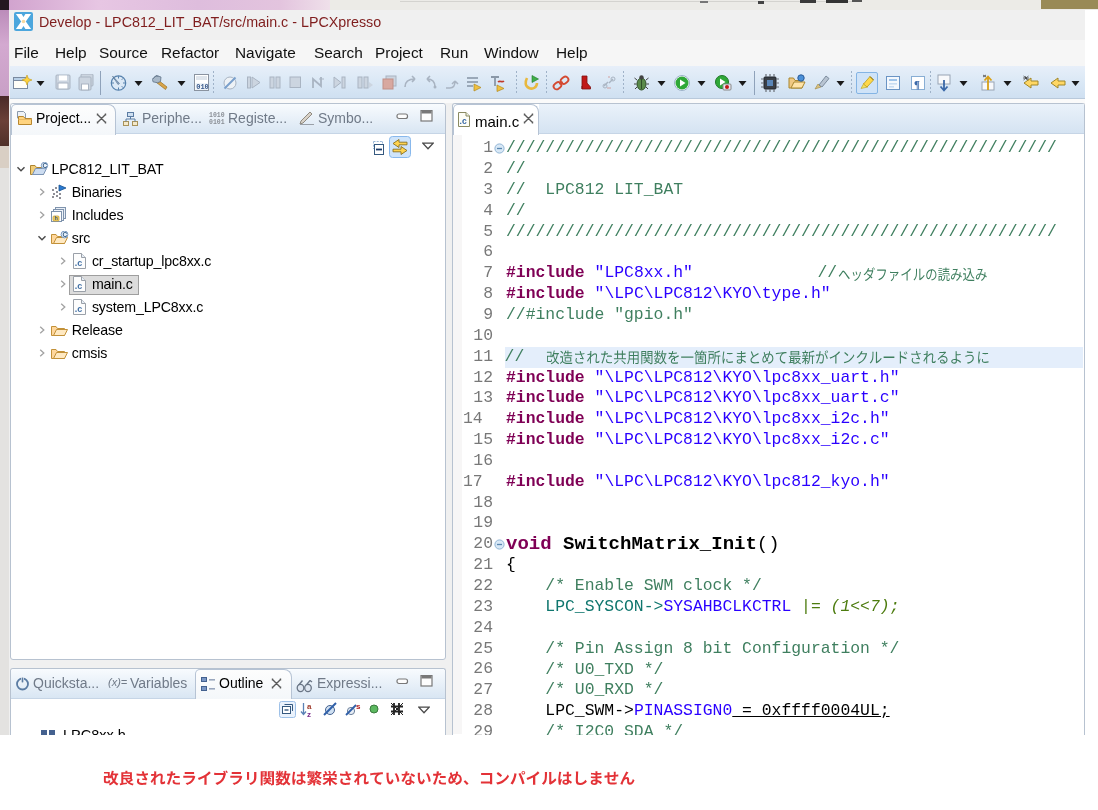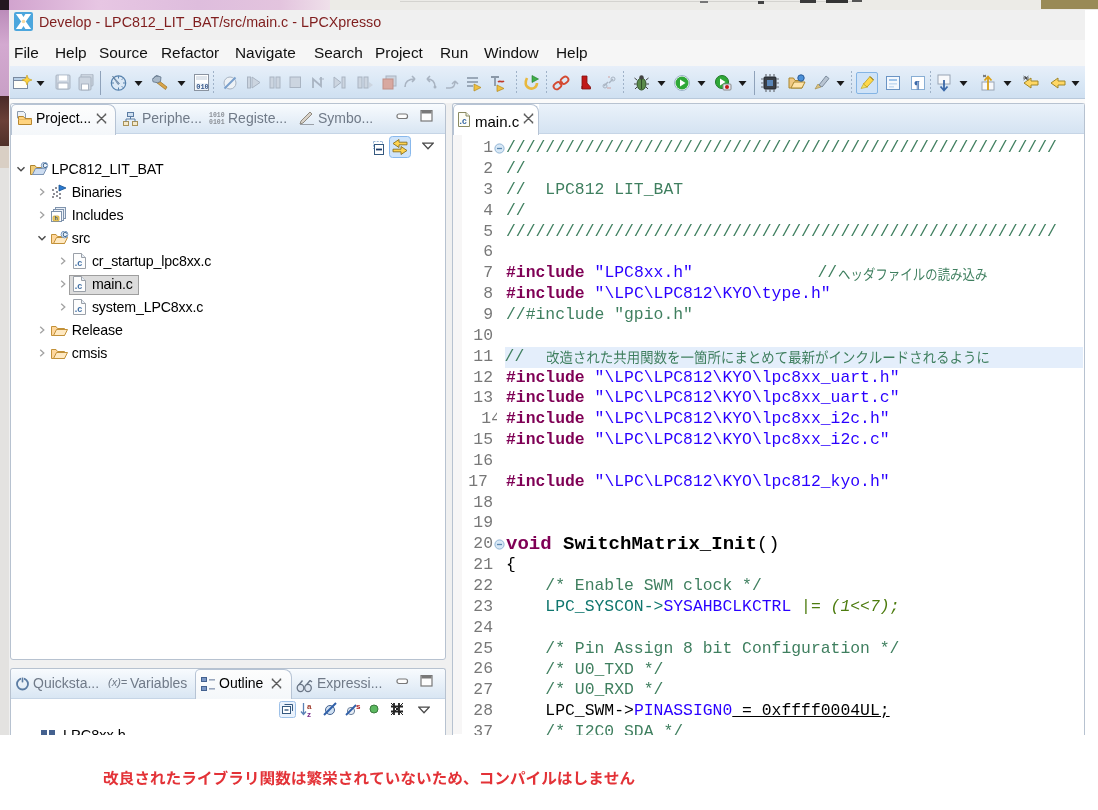--- a/index.html
+++ b/index.html
@@ -482,36 +482,36 @@
     <div style="position:absolute;left:0;top:62.55px;width:30px;text-align:right">4</div>
     <div style="position:absolute;left:0;top:83.40px;width:30px;text-align:right">5</div>
     <div style="position:absolute;left:0;top:104.25px;width:30px;text-align:right">6</div>
     <div style="position:absolute;left:0;top:125.10px;width:30px;text-align:right">7</div>
     <div style="position:absolute;left:0;top:145.95px;width:30px;text-align:right">8</div>
     <div style="position:absolute;left:0;top:166.80px;width:30px;text-align:right">9</div>
     <div style="position:absolute;left:0;top:187.65px;width:30px;text-align:right">10</div>
     <div style="position:absolute;left:0;top:208.50px;width:30px;text-align:right">11</div>
     <div style="position:absolute;left:0;top:229.35px;width:30px;text-align:right">12</div>
     <div style="position:absolute;left:0;top:250.20px;width:30px;text-align:right">13</div>
-    <div style="position:absolute;left:8px;top:271.05px;width:30px;text-align:right">14</div>
+    <div style="position:absolute;left:0;top:271.05px;width:30px;">14</div>
     <div style="position:absolute;left:0;top:291.90px;width:30px;text-align:right">15</div>
     <div style="position:absolute;left:0;top:312.75px;width:30px;text-align:right">16</div>
-    <div style="position:absolute;left:0;top:333.60px;width:30px;text-align:center">17</div>
+    <div style="position:absolute;left:0;top:333.60px;width:30px;text-align:left">17</div>
     <div style="position:absolute;left:0;top:354.45px;width:30px;text-align:right">18</div>
     <div style="position:absolute;left:0;top:375.30px;width:30px;text-align:right">19</div>
     <div style="position:absolute;left:0;top:396.15px;width:30px;text-align:right">20</div>
     <div style="position:absolute;left:0;top:417.00px;width:30px;text-align:right">21</div>
     <div style="position:absolute;left:0;top:437.85px;width:30px;text-align:right">22</div>
     <div style="position:absolute;left:0;top:458.70px;width:30px;text-align:right">23</div>
     <div style="position:absolute;left:0;top:479.55px;width:30px;text-align:right">24</div>
     <div style="position:absolute;left:0;top:500.40px;width:30px;text-align:right">25</div>
     <div style="position:absolute;left:0;top:521.25px;width:30px;text-align:right">26</div>
     <div style="position:absolute;left:0;top:542.10px;width:30px;text-align:right">27</div>
     <div style="position:absolute;left:0;top:562.95px;width:30px;text-align:right">28</div>
-    <div style="position:absolute;left:0;top:583.80px;width:30px;text-align:right">37</div>
+    <div style="position:absolute;left:0;top:583.80px;width:30px;text-align:right">29</div>
   </div>
 <div class="abs mono" style="left:506.0px;top:138.2px;font-size:16.4px;line-height:20.85px;white-space:pre"><span style="color:#3f7f5f;">////////////////////////////////////////////////////////</span></div>
 <div class="abs mono" style="left:506.0px;top:159.0px;font-size:16.4px;line-height:20.85px;white-space:pre"><span style="color:#3f7f5f;">//</span></div>
 <div class="abs mono" style="left:506.0px;top:179.9px;font-size:16.4px;line-height:20.85px;white-space:pre"><span style="color:#3f7f5f;">//&nbsp;&nbsp;LPC812&nbsp;LIT_BAT</span></div>
 <div class="abs mono" style="left:506.0px;top:200.8px;font-size:16.4px;line-height:20.85px;white-space:pre"><span style="color:#3f7f5f;">//</span></div>
 <div class="abs mono" style="left:506.0px;top:221.6px;font-size:16.4px;line-height:20.85px;white-space:pre"><span style="color:#3f7f5f;">////////////////////////////////////////////////////////</span></div>
 <div class="abs mono" style="left:506.0px;top:263.3px;font-size:16.4px;line-height:20.85px;white-space:pre"><span style="color:#7f0055;font-weight:bold;">#include</span><span style="color:#000000;">&nbsp;</span><span style="color:#2a00ff;">"LPC8xx.h"</span></div>
 <div class="abs mono" style="left:506.0px;top:284.1px;font-size:16.4px;line-height:20.85px;white-space:pre"><span style="color:#7f0055;font-weight:bold;">#include</span><span style="color:#000000;">&nbsp;</span><span style="color:#2a00ff;">"\LPC\LPC812\KYO\type.h"</span></div>
 <div class="abs mono" style="left:506.0px;top:305.0px;font-size:16.4px;line-height:20.85px;white-space:pre"><span style="color:#3f7f5f;">//#include&nbsp;"gpio.h"</span></div>
 <div class="abs mono" style="left:506.0px;top:367.6px;font-size:16.4px;line-height:20.85px;white-space:pre"><span style="color:#7f0055;font-weight:bold;">#include</span><span style="color:#000000;">&nbsp;</span><span style="color:#2a00ff;">"\LPC\LPC812\KYO\lpc8xx_uart.h"</span></div>

